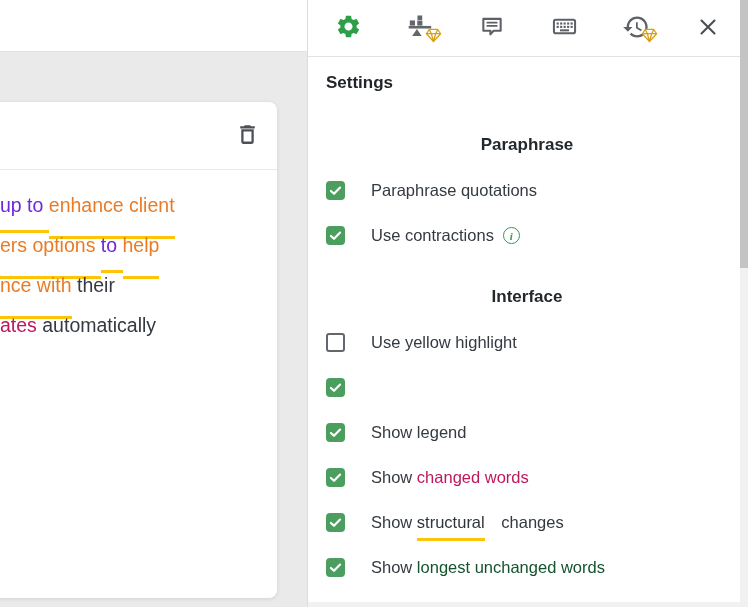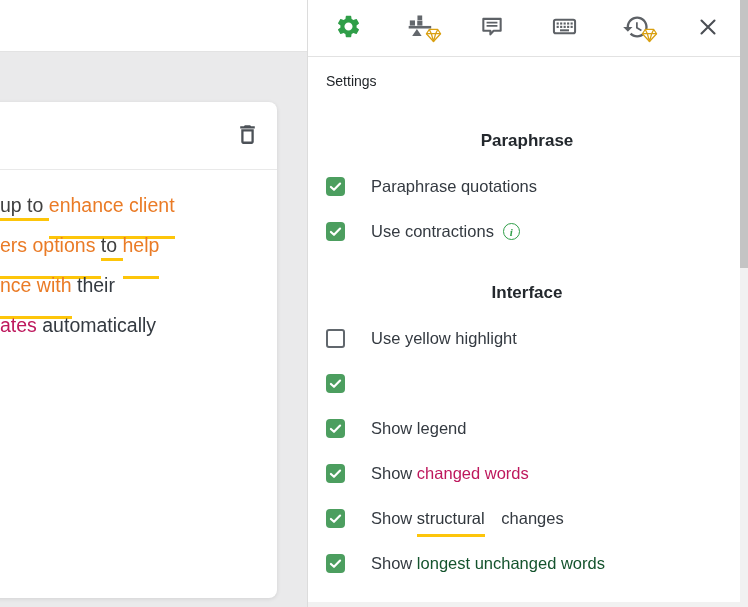--- a/index.html
+++ b/index.html
@@ -11,32 +11,32 @@
   .left-topbar { position:absolute; left:0; top:0; width:100%; height:52px; background:#ffffff; border-bottom:1px solid #e3e3e3; }
   .doc-card { position:absolute; left:-40px; top:102px; width:317px; height:496px; background:#ffffff;
               border-radius:8px; box-shadow:0 1px 4px rgba(0,0,0,0.10); }
   .card-header { position:relative; height:68px; border-bottom:1px solid #e9e9e9; }
   .trash-btn { position:absolute; right:16px; top:20px; width:28px; height:28px; border:none; background:transparent; cursor:pointer; padding:0; }
   .doc-text { padding:15px 0 0 40px; font-size:19.5px; line-height:40px; color:#343a41; white-space:pre; }
   .seg-plain { color:#343a41;margin-left:12px; }
   .seg-dark { color:#343a41; }
   .seg-orange { color:#be185d; }
   .seg-orange-u { color:#ea7b26; border-bottom:3px solid #fdc50a; padding-bottom:20px; }
-  .seg-dark-u { color:#404040; border-bottom:3px solid #fdc50a; padding-bottom:2px; }
+  .seg-dark-u { color:#6d28d9; border-bottom:3px solid #fdc50a; padding-bottom:14px; }
 
   
   .settings-panel { position:absolute; left:307px; top:0; width:441px; height:607px; background:#ffffff; border-left:1px solid #dcdcdc; }
   .panel-toolbar { height:57px; border-bottom:1px solid #e2e2e2; display:flex; align-items:center;
                    justify-content:space-between; padding:0 26px 0 26px; }
   .tb-btn { position:relative; border:none; background:transparent; cursor:pointer; padding:0; width:28px; height:28px;
             display:flex; align-items:center; justify-content:center; }
   .gem { position:absolute; right:-8px; bottom:-4px; }
 
   .panel-body { padding:16px 20px 0 18px; }
-  .panel-title { font-size:14px; font-weight:400; color:#212529; margin-bottom:4px; }
+  .panel-title { font-size:17px; font-weight:700; color:#212529; margin-bottom:4px; }
   .section-heading { font-size:17px; font-weight:700; color:#23282d; margin-top:42px; margin-bottom:4px;text-align:center; }
   .setting-row { display:flex; align-items:center; margin-top:26px; }
   .cb { width:19px; height:19px; border-radius:4px; flex:0 0 auto; display:inline-flex; align-items:center; justify-content:center; cursor:pointer; }
   .cb.on { background:#4c9e5f; }
   .cb.off { background:#ffffff; border:2px solid #61676d; border-radius:3px; }
   .lbl { margin-left:14px; font-size:16.5px; color:#2f353b; white-space:pre; }
   .seg-yellow-u { color:#2f353b; border-bottom:3px solid #fdc50a; padding-bottom:7px; }
   .seg-blue { color:#14532d; }
   .info-badge { margin-left:9px; width:17px; height:17px; border-radius:50%; border:1.6px solid #2f9e48; color:#2f9e48;
                 font-size:11px; font-weight:700; font-family:"Liberation Serif",serif; font-style:italic;

